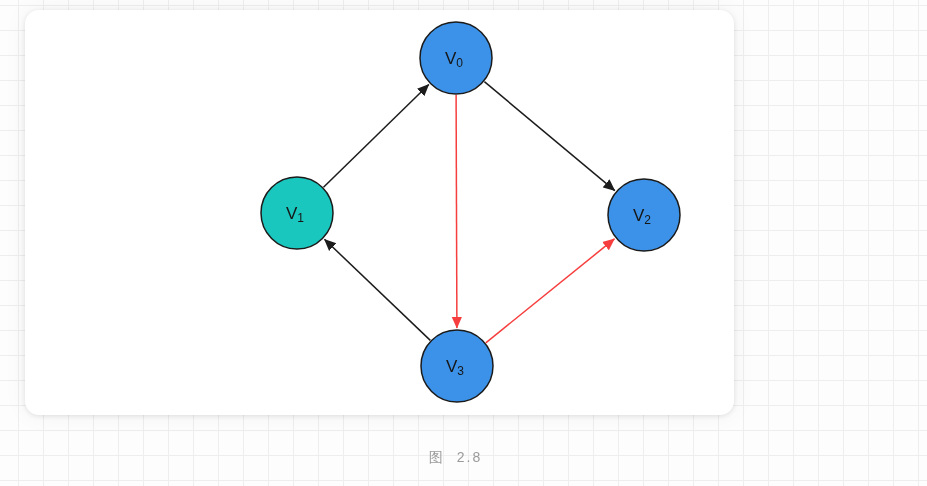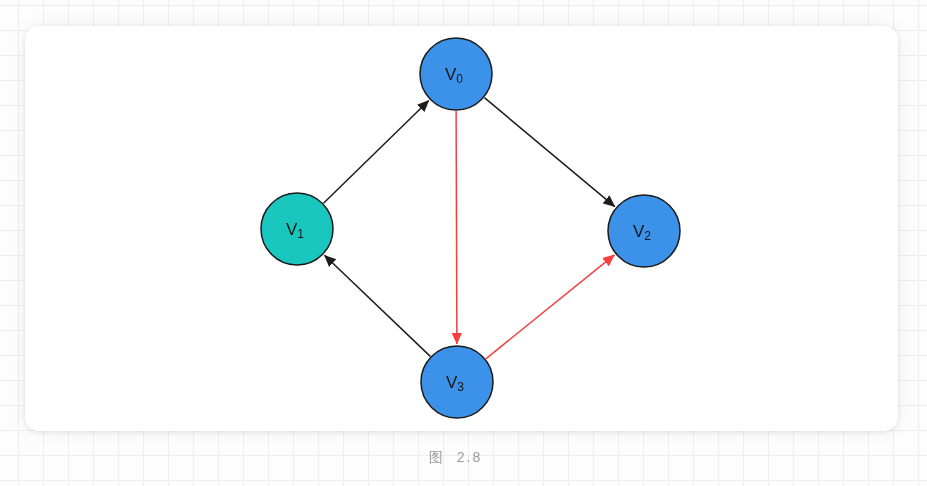--- a/index.html
+++ b/index.html
@@ -21,22 +21,22 @@
     background-color: #fdfdfd;
     background-image:
       linear-gradient(#eeeeee 1px, transparent 1px),
       linear-gradient(90deg, #eeeeee 1px, transparent 1px);
     background-size: 25px 25px;
     background-position: -7px 5px;
   }
   .card {
     position: absolute;
     left: 25px;
-    top: 26px;
-    width: 873px;
+    top: 10px;
+    width: 709px;
     height: 405px;
     background: #ffffff;
     border-radius: 14px;
     box-shadow: 0 1px 5px rgba(0,0,0,0.10), 0 0 24px rgba(0,0,0,0.05);
     text-align: center;
   }
   .card svg {
     display: block;
     width: 873px;
     height: 405px;

